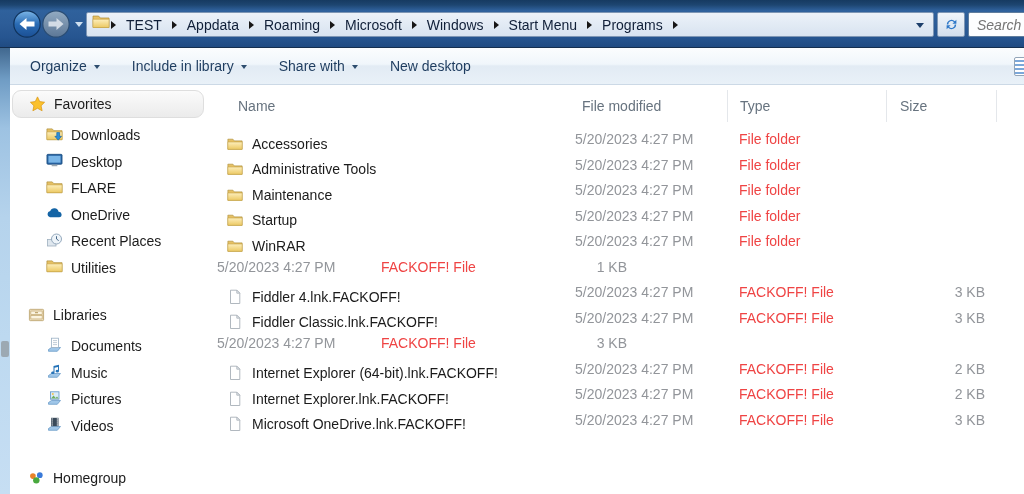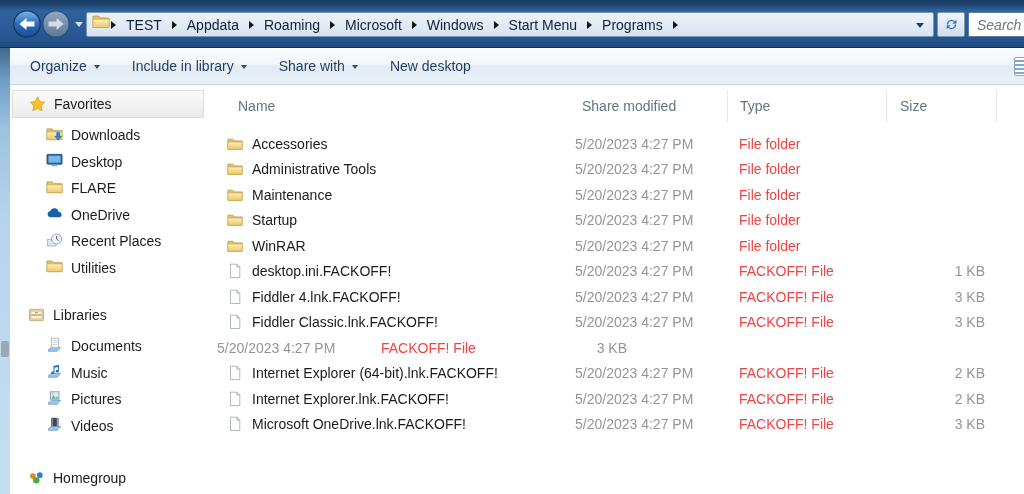--- a/index.html
+++ b/index.html
@@ -52,42 +52,42 @@
     repeating-linear-gradient(180deg,#ffffff 0 2px,#7ba7d9 2px 4px);border-radius:2px;}
 
   
   .edge{position:absolute;left:0;top:48px;width:10px;height:446px;z-index:5;
     background:linear-gradient(180deg,#41688f 0%,#6f9cc4 7%,#9dc2e2 18%,#b5d3ec 38%,#bdd9f0 65%,#c6def3 100%);}
   .edge-blob{position:absolute;left:1px;top:293px;width:8px;height:16px;background:#97a0a8;border-radius:2px;opacity:.85;}
 
   
   .sidebar{position:absolute;left:10px;top:85px;width:198px;bottom:0;background:#fff;font-size:14px;color:#1c1c1c;}
   .sec-header{display:flex;align-items:center;height:28px;padding-left:18px;gap:8px;cursor:pointer;box-sizing:border-box;}
-  .fav-header{margin:5px 4px 0 2px;padding-left:16px;height:28px;border:1px solid #dedede;border-radius:0;
+  .fav-header{margin:5px 4px 0 2px;padding-left:16px;height:28px;border:1px solid #dedede;border-radius:9px;
     background:linear-gradient(180deg,#fbfbfb,#ebebeb);}
   .side-items{margin-top:4px;}
   .side-item{display:flex;align-items:center;height:26.5px;padding-left:36px;gap:8px;cursor:pointer;}
   .side-item svg,.sec-header svg{flex:0 0 auto;}
   .lib-header{margin-top:20px;}
   .hg-header{margin-top:25px;}
 
   
   .filepane{position:absolute;left:210px;top:85px;right:0;bottom:0;background:#fff;}
   .cols{position:relative;margin-top:5px;height:32px;font-size:14px;color:#67737f;}
   .col{position:absolute;top:0;height:32px;box-sizing:border-box;border-right:1px solid #e4e7eb;
     display:flex;align-items:center;cursor:pointer;background:#fff;}
   .col-name{left:16px;width:358px;padding-left:12px;}
   .col-date{left:358px;width:160px;padding-left:14px;}
   .col-type{left:518px;width:159px;padding-left:12px;}
   .col-size{left:677px;width:110px;padding-left:13px;}
   .sort-arrow{position:absolute;left:182px;top:0;width:0;height:0;
     border-left:4.5px solid transparent;border-right:4.5px solid transparent;border-bottom:5px solid #7fa7cc;}
 
   .rows{margin-top:9px;font-size:14px;}
-  .frow{display:flex;align-items:center;height:25.5px;cursor:pointer;}
+  .frow{display:flex;height:25.5px;cursor:pointer;}
   .c-name{width:358px;display:flex;align-items:center;box-sizing:border-box;}
   .c-name .ficon{margin-left:17px;width:16px;height:16px;flex:0 0 auto;}
   .c-name .fname{margin-left:9px;color:#1b1b1b;white-space:nowrap;overflow:hidden;}
   .c-date{width:160px;box-sizing:border-box;padding-left:7px;color:#92959a;white-space:nowrap;}
   .c-type{width:159px;box-sizing:border-box;padding-left:11px;color:#ef4444;white-space:nowrap;}
   .c-size{width:110px;box-sizing:border-box;padding-right:12px;color:#92959a;text-align:right;white-space:nowrap;}
 
   .defs{position:absolute;width:0;height:0;overflow:hidden;}
   .icon17{width:17px;height:16px;}
   .icon18{width:18px;height:17px;}
@@ -397,21 +397,21 @@
     </div>
   </div>
 
   <div class="filepane">
     <div class="cols">
       <div class="sort-arrow"></div>
       <div class="col col-name">
         <span>Name</span>
       </div>
       <div class="col col-date">
-        <span>Share modified</span>
+        <span>File modified</span>
       </div>
       <div class="col col-type">
         <span>Type</span>
       </div>
       <div class="col col-size">
         <span>Size</span>
       </div>
     </div>
 
     <div class="rows">
@@ -480,104 +480,96 @@
               </svg>
             </span>
             <span class="fname">WinRAR</span>
           </div>
           <div class="c-date">5/20/2023 4:27 PM</div>
           <div class="c-type">File folder</div>
           <div class="c-size"></div>
         </div>
 
         <div class="frow">
+          <div class="c-date">5/20/2023 4:27 PM</div>
+          <div class="c-type">FACKOFF! File</div>
+          <div class="c-size">1 KB</div>
+        </div>
+
+        <div class="frow">
           <div class="c-name">
             <span class="ficon">
               <svg width="16" height="16">
                 <use href="#i-file" xlink:href="#i-file"></use>
               </svg>
             </span>
-            <span class="fname">desktop.ini.FACKOFF!</span>
-          </div>
-          <div class="c-date">5/20/2023 4:27 PM</div>
-          <div class="c-type">FACKOFF! File</div>
-          <div class="c-size">1 KB</div>
+            <span class="fname">Fiddler 4.lnk.FACKOFF!</span>
+          </div>
+          <div class="c-date">5/20/2023 4:27 PM</div>
+          <div class="c-type">FACKOFF! File</div>
+          <div class="c-size">3 KB</div>
         </div>
 
         <div class="frow">
           <div class="c-name">
             <span class="ficon">
               <svg width="16" height="16">
                 <use href="#i-file" xlink:href="#i-file"></use>
               </svg>
             </span>
-            <span class="fname">Fiddler 4.lnk.FACKOFF!</span>
+            <span class="fname">Fiddler Classic.lnk.FACKOFF!</span>
           </div>
           <div class="c-date">5/20/2023 4:27 PM</div>
           <div class="c-type">FACKOFF! File</div>
           <div class="c-size">3 KB</div>
         </div>
 
         <div class="frow">
+          <div class="c-date">5/20/2023 4:27 PM</div>
+          <div class="c-type">FACKOFF! File</div>
+          <div class="c-size">3 KB</div>
+        </div>
+
+        <div class="frow">
           <div class="c-name">
             <span class="ficon">
               <svg width="16" height="16">
                 <use href="#i-file" xlink:href="#i-file"></use>
               </svg>
             </span>
-            <span class="fname">Fiddler Classic.lnk.FACKOFF!</span>
+            <span class="fname">Internet Explorer (64-bit).lnk.FACKOFF!</span>
+          </div>
+          <div class="c-date">5/20/2023 4:27 PM</div>
+          <div class="c-type">FACKOFF! File</div>
+          <div class="c-size">2 KB</div>
+        </div>
+
+        <div class="frow">
+          <div class="c-name">
+            <span class="ficon">
+              <svg width="16" height="16">
+                <use href="#i-file" xlink:href="#i-file"></use>
+              </svg>
+            </span>
+            <span class="fname">Internet Explorer.lnk.FACKOFF!</span>
+          </div>
+          <div class="c-date">5/20/2023 4:27 PM</div>
+          <div class="c-type">FACKOFF! File</div>
+          <div class="c-size">2 KB</div>
+        </div>
+
+        <div class="frow">
+          <div class="c-name">
+            <span class="ficon">
+              <svg width="16" height="16">
+                <use href="#i-file" xlink:href="#i-file"></use>
+              </svg>
+            </span>
+            <span class="fname">Microsoft OneDrive.lnk.FACKOFF!</span>
           </div>
           <div class="c-date">5/20/2023 4:27 PM</div>
           <div class="c-type">FACKOFF! File</div>
           <div class="c-size">3 KB</div>
         </div>
-
-        <div class="frow">
-          <div class="c-date">5/20/2023 4:27 PM</div>
-          <div class="c-type">FACKOFF! File</div>
-          <div class="c-size">3 KB</div>
-        </div>
-
-        <div class="frow">
-          <div class="c-name">
-            <span class="ficon">
-              <svg width="16" height="16">
-                <use href="#i-file" xlink:href="#i-file"></use>
-              </svg>
-            </span>
-            <span class="fname">Internet Explorer (64-bit).lnk.FACKOFF!</span>
-          </div>
-          <div class="c-date">5/20/2023 4:27 PM</div>
-          <div class="c-type">FACKOFF! File</div>
-          <div class="c-size">2 KB</div>
-        </div>
-
-        <div class="frow">
-          <div class="c-name">
-            <span class="ficon">
-              <svg width="16" height="16">
-                <use href="#i-file" xlink:href="#i-file"></use>
-              </svg>
-            </span>
-            <span class="fname">Internet Explorer.lnk.FACKOFF!</span>
-          </div>
-          <div class="c-date">5/20/2023 4:27 PM</div>
-          <div class="c-type">FACKOFF! File</div>
-          <div class="c-size">2 KB</div>
-        </div>
-
-        <div class="frow">
-          <div class="c-name">
-            <span class="ficon">
-              <svg width="16" height="16">
-                <use href="#i-file" xlink:href="#i-file"></use>
-              </svg>
-            </span>
-            <span class="fname">Microsoft OneDrive.lnk.FACKOFF!</span>
-          </div>
-          <div class="c-date">5/20/2023 4:27 PM</div>
-          <div class="c-type">FACKOFF! File</div>
-          <div class="c-size">3 KB</div>
-        </div>
       </div>
   </div>
 
 </div>
 
 </body></html>

